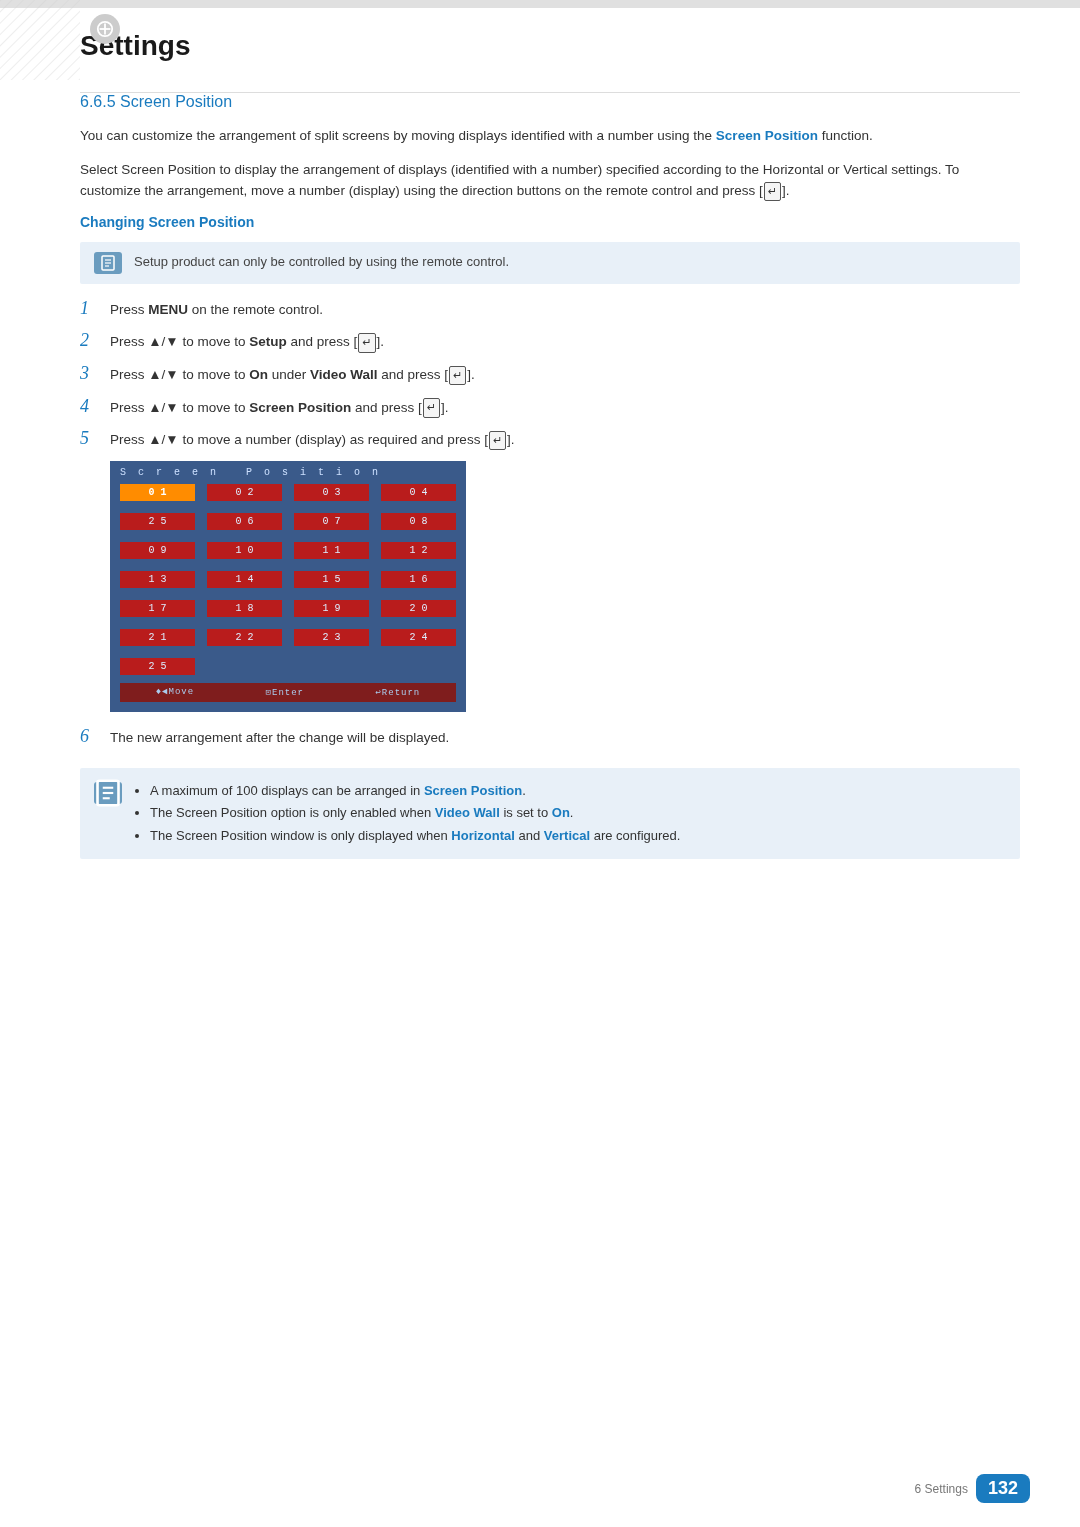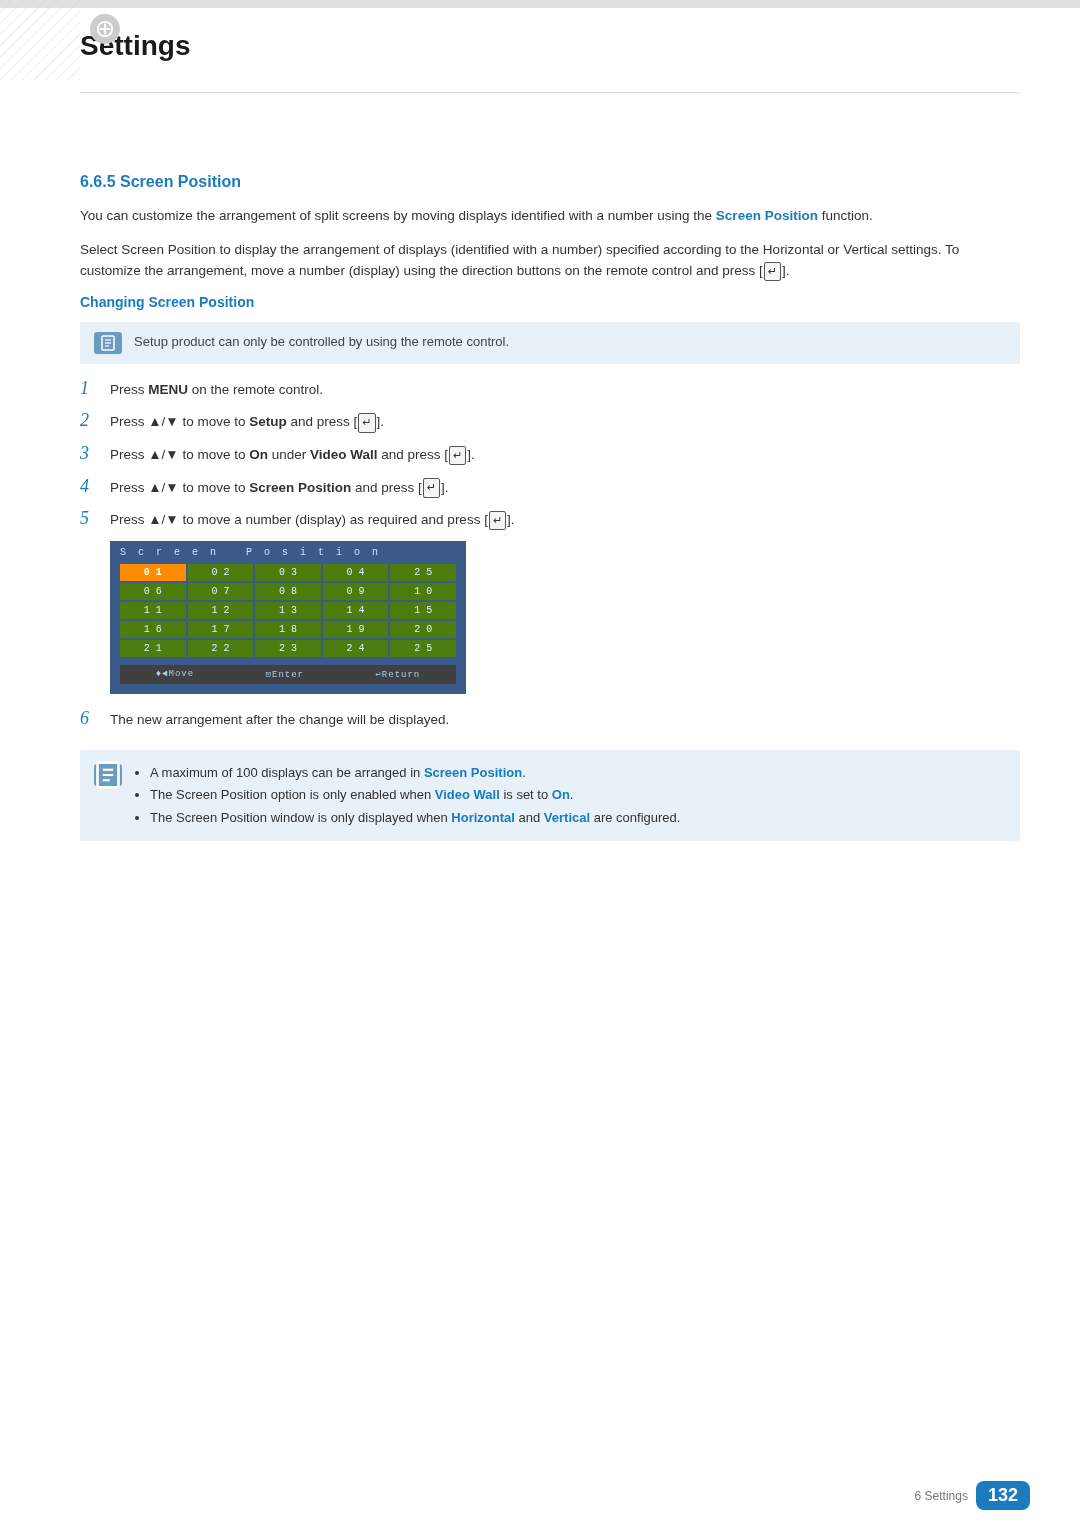--- a/index.html
+++ b/index.html
@@ -59,24 +59,23 @@
       font-size: 28px;
       font-weight: bold;
       color: #1a1a1a;
       padding-top: 10px;
       padding-bottom: 30px;
     }
 
     
     .section-heading {
       font-size: 16px;
-      font-weight: bold;
+      font-weight: normal;
       color: #1a7bbf;
       margin-bottom: 14px;
-      margin-top: 80px;
     }
 
     
     .body-text {
       font-size: 13.5px;
       line-height: 1.6;
       color: #333;
       margin-bottom: 12px;
     }
 
@@ -162,41 +161,41 @@
     }
     .sp-title-bar {
       font-size: 10px;
       letter-spacing: 3px;
       color: #cce0ff;
       margin-bottom: 6px;
       font-family: 'Courier New', monospace;
     }
     .sp-grid {
       display: grid;
-      grid-template-columns: repeat(5, 1fr);
-      gap: 2px;
+      grid-template-columns: repeat(4, 1fr);
+      gap: 12px;
       margin-bottom: 8px;
     }
     .sp-cell {
-      background: #4d7c0f;
+      background: #b91c1c;
       color: #ddeeff;
       font-size: 10px;
       text-align: center;
       padding: 3px 2px;
       font-family: 'Courier New', monospace;
     }
     .sp-cell.selected {
       background: #ff8c00;
       color: #fff;
       font-weight: bold;
     }
     .sp-footer {
       display: flex;
       justify-content: space-around;
-      background: #404040;
+      background: #7f1d1d;
       padding: 4px 0;
       font-size: 9px;
       color: #aaccee;
       letter-spacing: 1px;
       font-family: 'Courier New', monospace;
     }
 
     
     .step-6-container {
       margin-top: 6px;
@@ -228,21 +227,21 @@
     }
     .note-list-content li {
       font-size: 13px;
       color: #333;
       line-height: 1.7;
     }
 
     
     .page-footer {
       position: absolute;
-      bottom: 17px;
+      bottom: 24px;
       right: 50px;
       display: flex;
       align-items: center;
       gap: 8px;
     }
     .footer-section-label {
       font-size: 12px;
       color: #777;
     }
     .footer-page-number {

